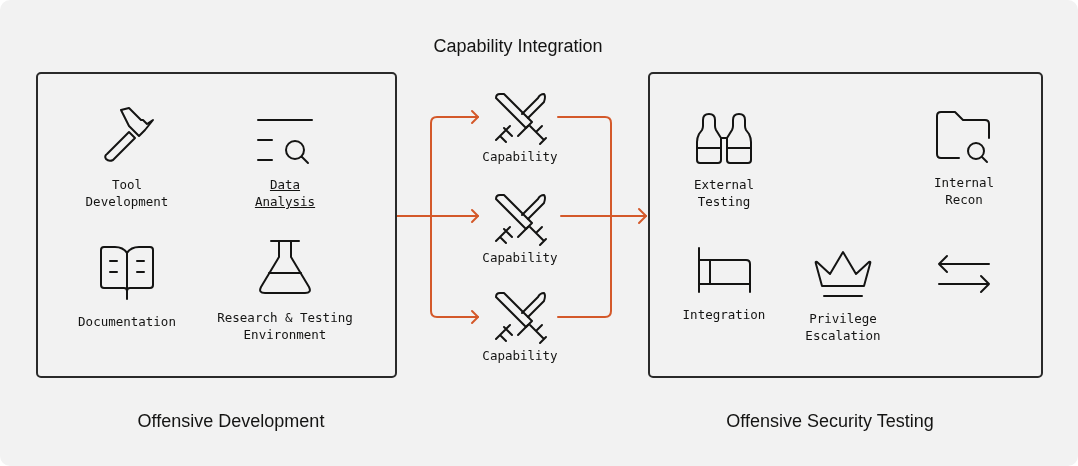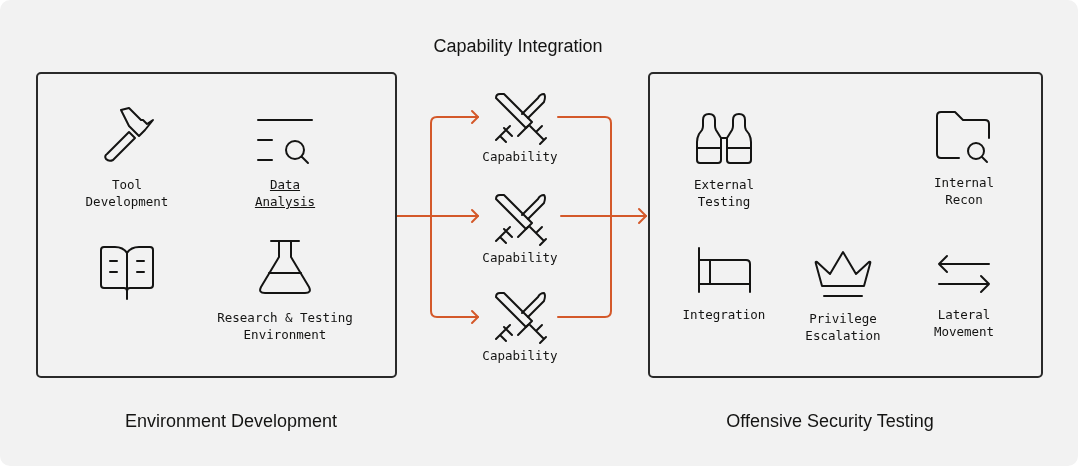--- a/index.html
+++ b/index.html
@@ -65,21 +65,21 @@
     <path class="line" d="M472 111 L478 117 L472 123" style="stroke: rgb(212, 89, 42);"></path>
     <path class="line" d="M472 210 L478 216 L472 222" style="stroke: rgb(212, 89, 42);"></path>
     <path class="line" d="M472 311 L478 317 L472 323" style="stroke: rgb(212, 89, 42);"></path>
 
     <path class="line" d="M558 117 H605 Q611 117 611 123 V311 Q611 317 605 317 H558" style="stroke: rgb(212, 89, 42);"></path>
     <path class="line" d="M561 216 H646" style="stroke: rgb(212, 89, 42);"></path>
     <path class="line" d="M639 209 L646 216 L639 223" style="stroke: rgb(212, 89, 42);"></path>
   </svg>
 
   <div class="section-title" style="left:518px; top:36px;">Capability Integration</div>
-  <div class="section-title" style="left:231px; top:411px;">Environment Development</div>
+  <div class="section-title" style="left:231px; top:411px;">Offensive Development</div>
   <div class="section-title" style="left:830px; top:411px;">Offensive Security Testing</div>
 
   <div id="panel-left" class="panel"></div>
 
   <div class="item" style="left:127px; top:106px;">
     <svg width="64" height="60" viewBox="0 0 64 60">
       <path class="ico" d="M12 52 L34 30 L40 36 L18 58 Q14 60 11 57 Q9 54 12 52 Z" transform="translate(0,-4)"></path>
       <path class="ico" d="M26 6 L34 4 L46 16 L48 16 L52 20 L58 16 L50 26 L44 32 L34 22 L26 6 Z" transform="translate(0,-2)"></path>
     </svg>
     <div class="label">Tool
@@ -97,20 +97,21 @@
     <div class="label">Data
 Analysis</div>
   </div>
 
   <div class="item" style="left:127px; top:239px;">
     <svg width="64" height="64" viewBox="0 0 64 64">
       <path class="ico" d="M32 14 Q28 8 20 8 H9 Q6 8 6 11 V46 Q6 49 9 49 H29 Q32 49 32 52 Q32 49 35 49 H55 Q58 49 58 46 V11 Q58 8 55 8 H44 Q36 8 32 14 Z"></path>
       <path class="ico" d="M32 14 V60"></path>
       <path class="ico" d="M15 22 H22 M15 33 H22 M42 22 H49 M42 33 H49"></path>
     </svg>
+    <div class="label">Documentation</div>
   </div>
 
   <div class="item" style="left:285px; top:237px;">
     <svg width="64" height="62" viewBox="0 0 64 62">
       <path class="ico" d="M18 4 H46"></path>
       <path class="ico" d="M26 4 V20 L8 50 Q5 56 12 56 H52 Q59 56 56 50 L38 20 V4"></path>
       <path class="ico" d="M16 36 H48"></path>
     </svg>
     <div class="label">Research &amp; Testing
 Environment</div>
@@ -187,17 +188,15 @@
     </svg>
     <div class="label">Privilege
 Escalation</div>
   </div>
 
   <div class="item" style="left:964px; top:244px;">
     <svg width="62" height="52" viewBox="0 0 62 52">
       <path class="ico" d="M56 20 H6 M14 12 L6 20 L14 28"></path>
       <path class="ico" d="M6 40 H56 M48 32 L56 40 L48 48"></path>
     </svg>
-    <div class="label">Lateral
-Movement</div>
   </div>
 
 </div>
 
 </body></html>

